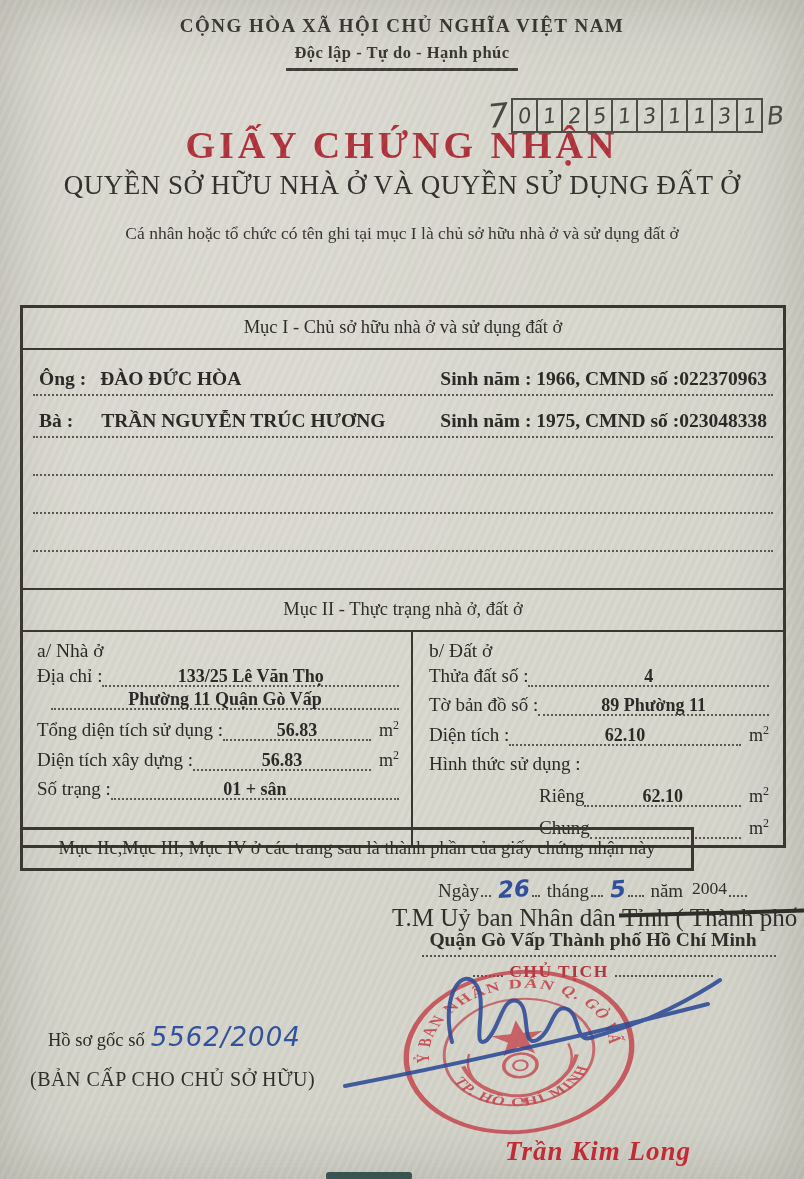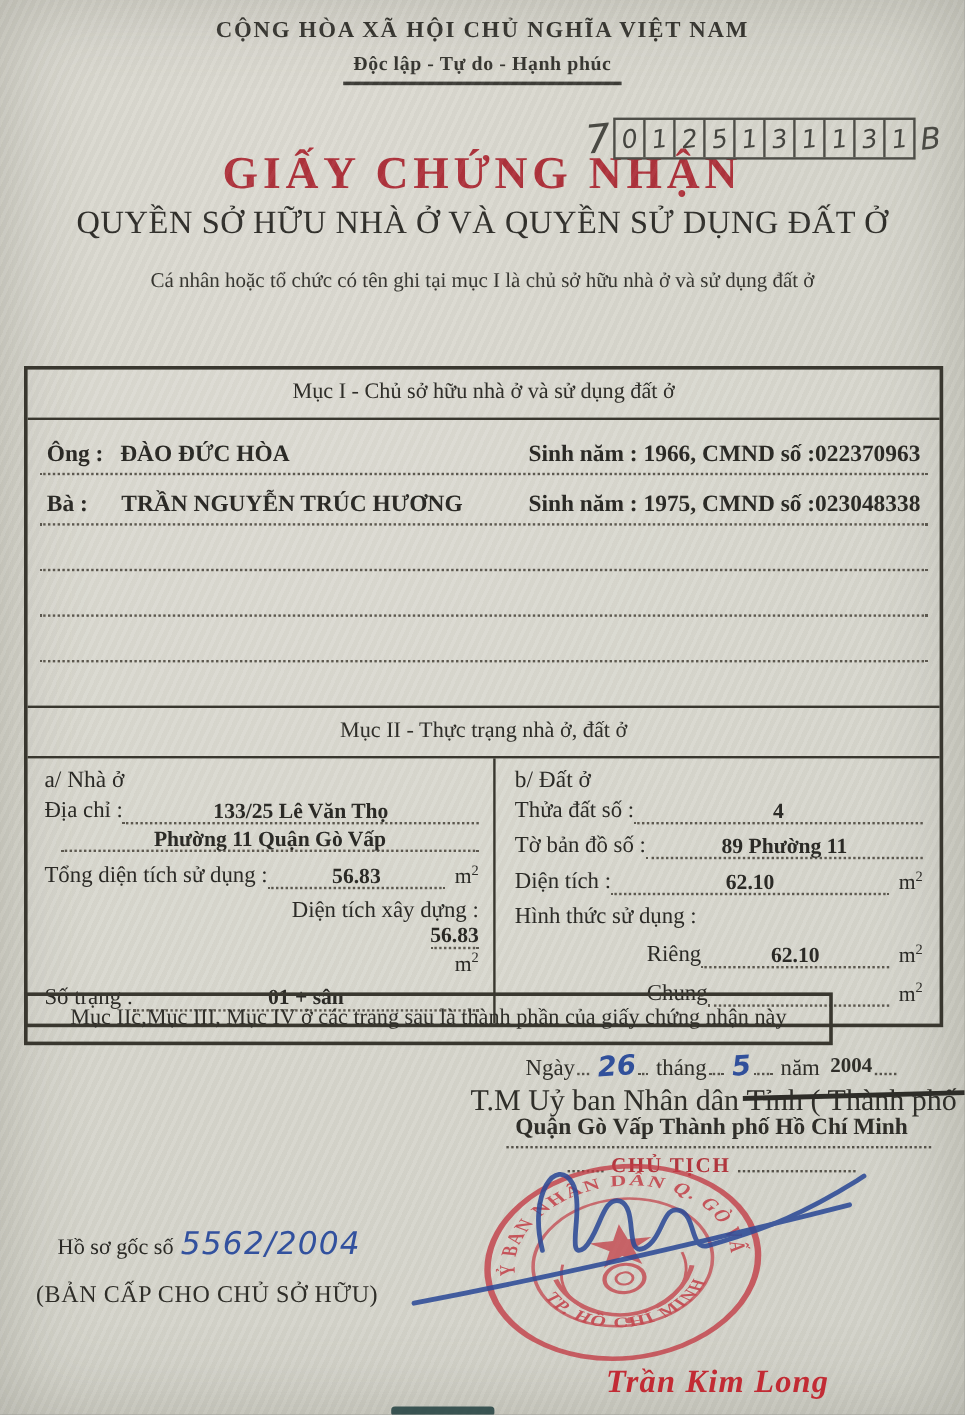--- a/index.html
+++ b/index.html
@@ -46,21 +46,21 @@
   .unit sup{font-size:12px;}
   .subhead{font-size:19.5px;margin-bottom:2px;}
   .indent{margin-left:110px;}
   
   .notebox{position:absolute;left:20px;top:827px;width:674px;border:3px solid #39372f;box-sizing:border-box;
     text-align:center;font-size:18.5px;padding:8px 0 9px;color:#2f2e29;}
   
   .dateline{position:absolute;left:438px;top:876px;font-size:19px;white-space:nowrap;color:#2f2e29;}
   .ds{display:inline-block;border-bottom:2.5px dotted #55524a;height:4px;margin:0 2px;}
   .hand-blue{color:#31509b;font-family:"DejaVu Sans",sans-serif;font-style:italic;font-weight:bold;font-size:23px;display:inline-block;transform:rotate(-4deg);}
-  .yearval{font-weight:bold;font-size:17.5px;vertical-align:3px;margin-left:4px;}
+  .yearval{font-weight:normal;font-size:17.5px;vertical-align:3px;margin-left:4px;}
   .tmblock{position:absolute;left:392px;top:904px;width:402px;text-align:center;line-height:1.12;color:#2f2e29;}
   .tm1{font-size:25px;white-space:nowrap;}
   .struck{position:relative;display:inline-block;}
   .struck::after{content:"";position:absolute;left:-3px;right:-7px;top:7px;height:3.5px;background:#2e2d28;transform:rotate(-1.5deg);}
   .tm2{font-weight:bold;font-size:19.5px;margin-top:-3px;white-space:nowrap;}
   .dotline{display:block;height:3px;border-bottom:2.5px dotted #55524a;margin:1px 18px 0 30px;}
   .tm3{margin-top:5px;white-space:nowrap;}
   .chutich{color:#b1363e;font-weight:bold;font-size:17.5px;letter-spacing:1.5px;}
   
   .stamp{position:absolute;left:400px;top:968px;width:238px;height:168px;transform:rotate(-6deg);opacity:.92;}
@@ -148,21 +148,21 @@
           <span class="fill">133/25 Lê Văn Thọ</span>
         </div>
         <div class="frow" style="margin-left:14px;">
           <span class="fill">Phường 11 Quận Gò Vấp</span>
         </div>
         <div class="frow" style="margin-top:8px;">
           <span class="lbl">Tổng diện tích sử dụng :</span>
           <span class="fill">56.83</span>
           <span class="unit"><span>m</span><sup>2</sup></span>
         </div>
-        <div class="frow" style="margin-top:7px;flex-direction:column;">
+        <div class="frow" style="margin-top:7px;">
           <span class="lbl">Diện tích xây dựng :</span>
           <span class="fill">56.83</span>
           <span class="unit"><span>m</span><sup>2</sup></span>
         </div>
         <div class="frow" style="margin-top:7px;">
           <span class="lbl">Số trạng :</span>
           <span class="fill">01 + sân</span>
         </div>
       </div>
 

